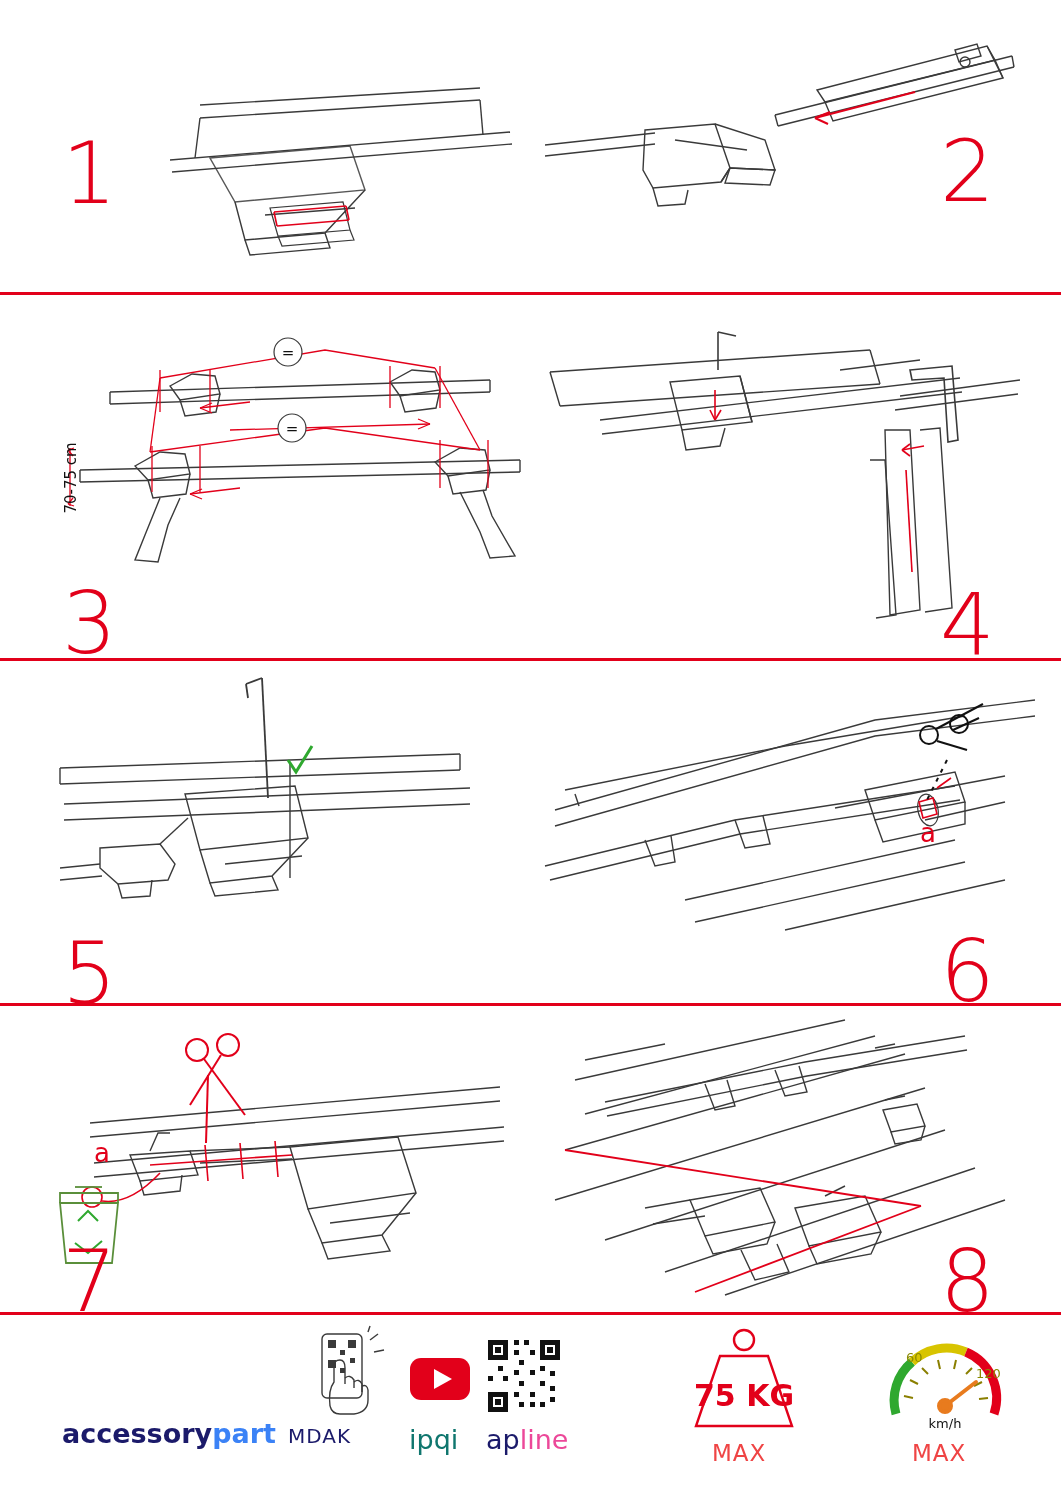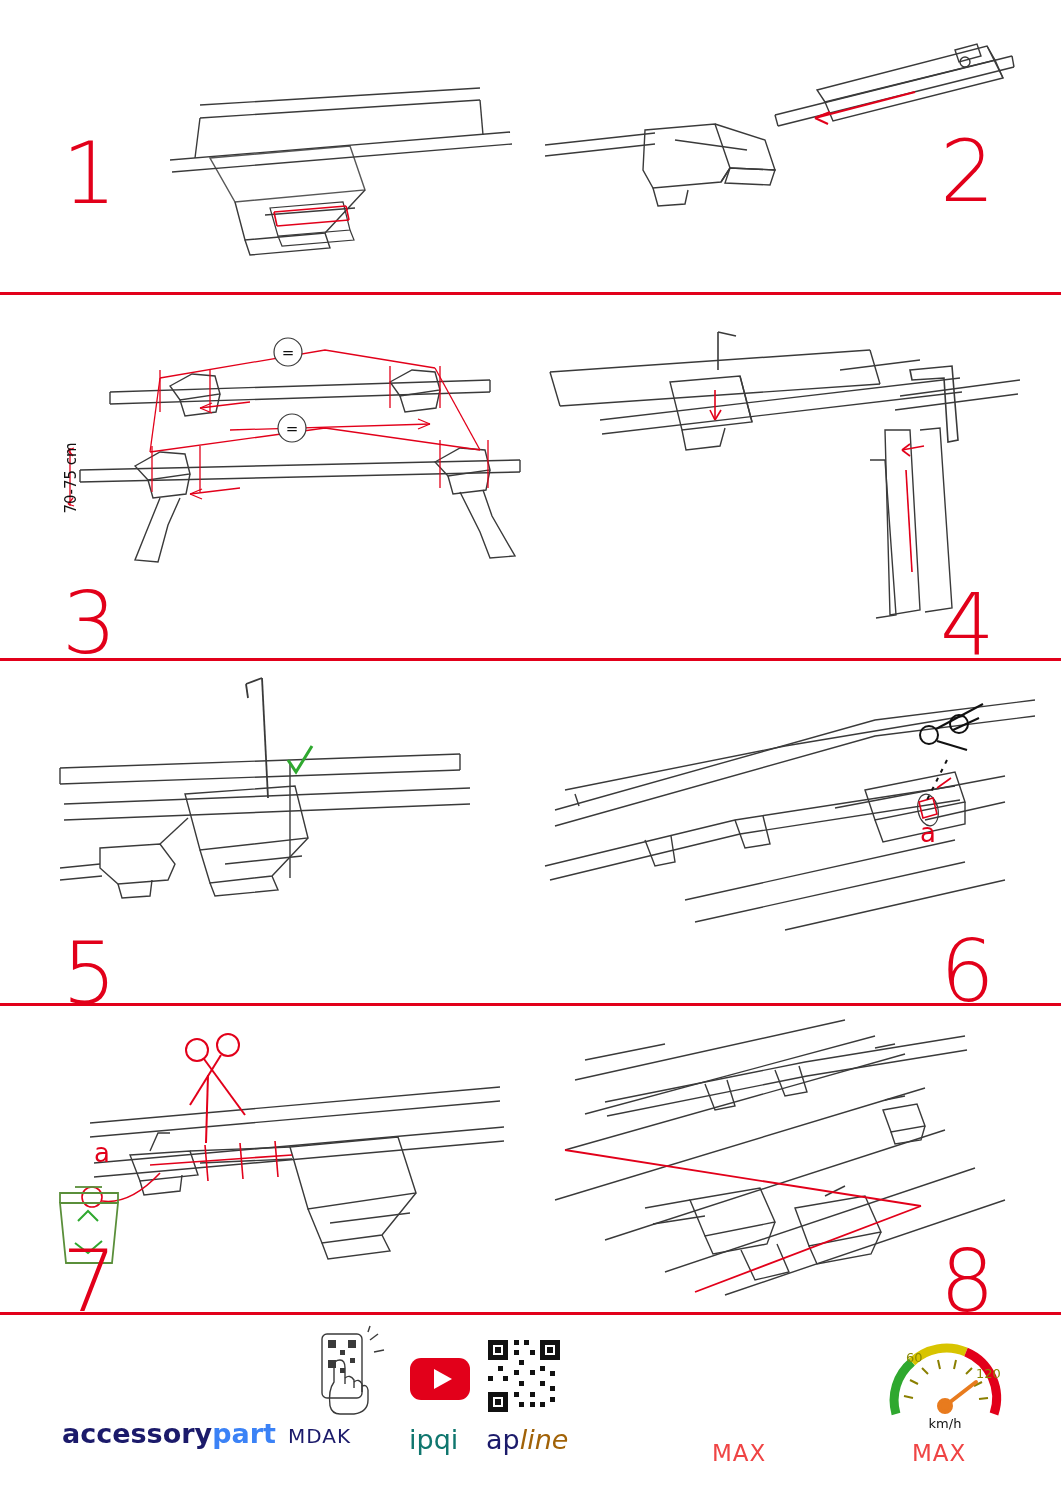--- a/index.html
+++ b/index.html
@@ -13,21 +13,21 @@
   .panel{position:absolute;}
   svg{display:block;overflow:visible;}
 
   
   .brand-basic{position:absolute;font-family:"DejaVu Sans",sans-serif;font-weight:700;letter-spacing:2px;color:#1b1a6a;font-size:46px;line-height:1;}
   .brand-accessory{position:absolute;font-family:"DejaVu Sans",sans-serif;font-weight:700;font-size:27px;line-height:1;letter-spacing:0px;color:#1b1a6a;}
   .brand-accessory .red{color:#3b82f6;}
   .lbl-mdak{position:absolute;font-family:"DejaVu Sans",sans-serif;font-size:20px;color:#1b1a6a;letter-spacing:1px;}
   .lbl-ipqi{position:absolute;font-family:"DejaVu Sans",sans-serif;font-size:27px;color:#0f766e;letter-spacing:0px;}
   .lbl-apline{position:absolute;font-family:"DejaVu Sans",sans-serif;font-size:27px;color:#1b1a6a;letter-spacing:0px;}
-  .lbl-apline .red{color:#a16207;font-style:italic;}
+  .lbl-apline .red{color:#ec4899;}
   .max-label{position:absolute;font-family:"DejaVu Sans",sans-serif;font-size:23px;color:#ef4444;letter-spacing:1px;}
   .kg-text{font-family:"DejaVu Sans",sans-serif;font-size:30px;fill:#e2001a;font-weight:700;}
   .kmh-text{font-family:"DejaVu Sans",sans-serif;font-size:13px;fill:#111;}
   .dial-num{font-family:"DejaVu Sans",sans-serif;font-size:13px;fill:#8a8a00;}
   .a-letter{position:absolute;font-family:"DejaVu Sans",sans-serif;font-size:26px;color:#e2001a;}
   .dim-text{font-family:"DejaVu Sans",sans-serif;font-size:15px;fill:#111;}
 </style>
 </head>
 <body>
 
@@ -428,20 +428,29 @@
         <rect x="9" y="9" width="6" height="6"></rect>
           <rect x="61" y="9" width="6" height="6"></rect>
         <rect x="9" y="61" width="6" height="6"></rect>
       </g>
     </svg>
   </div>
   <div class="lbl-apline" style="left:486px;top:1424px;">
     <span>ap</span><span class="red">line</span>
   </div>
 
+  <div class="panel" style="left:684px;top:1326px;width:120px;height:108px;">
+    <svg width="120" height="108" viewBox="0 0 120 108">
+      <g fill="none" stroke="#e2001a" stroke-width="2.4">
+        <circle cx="60" cy="14" r="10"></circle>
+        <path d="M36 30 L84 30 L108 100 L12 100 Z"></path>
+      </g>
+      <text x="60" y="80" text-anchor="middle" class="kg-text">75 KG</text>
+    </svg>
+  </div>
   <div class="max-label" style="left:712px;top:1440px;">MAX</div>
 
   <div class="panel" style="left:880px;top:1326px;width:130px;height:110px;">
     <svg width="130" height="110" viewBox="0 0 130 110">
       <g fill="none" stroke-width="9" stroke-linecap="butt">
         <path d="M16 88 A50 50 0 0 1 32 36" stroke="#2fa82f"></path>
         <path d="M32 36 A50 50 0 0 1 86 26" stroke="#d8c400"></path>
         <path d="M86 26 A50 50 0 0 1 114 88" stroke="#e2001a"></path>
       </g>
       <g stroke="#8a7f00" stroke-width="2">

